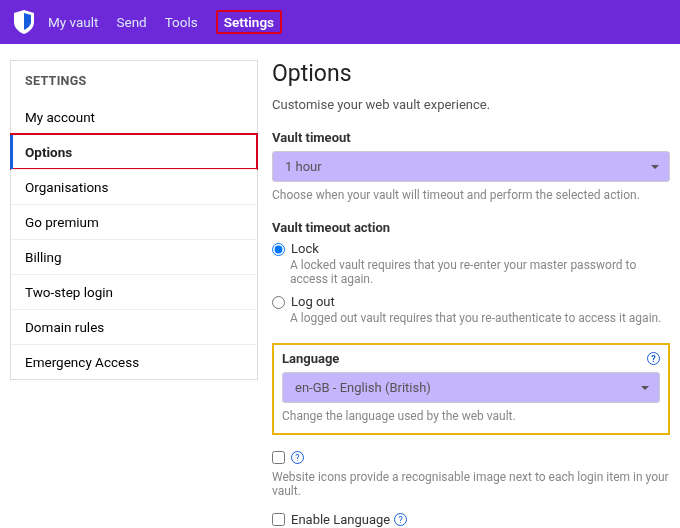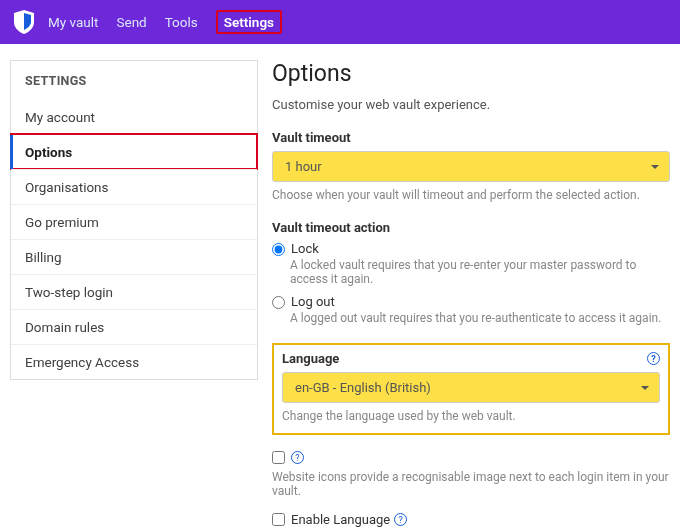--- a/index.html
+++ b/index.html
@@ -7,30 +7,30 @@
   .topnav { background: #6d28d9; color: #fff; height: 44px; display: flex; align-items: center; padding: 0 14px; }
   .logo { display: flex; align-items: center; margin-right: 14px; }
   .logo svg { display: block; }
   .navitem { color: #dbe6fa; margin-right: 18px; font-size: 13.5px; cursor: pointer; }
   .navitem.active { color: #fff; font-weight: 600; }
   .hl-red { border: 2px solid #d9001f; border-radius: 2px; padding: 2px 6px; }
   .page { display: flex; padding: 16px 10px 30px 10px; }
   .side { width: 248px; margin-right: 14px; }
   .side-title { border: 1px solid #ddd; border-bottom: none; padding: 12px 14px; font-weight: 700; color: #555; font-size: 12.5px; letter-spacing: .3px; }
   .side-list { border: 1px solid #ddd; border-top: none; }
-  .side-item { display: block; padding: 9px 14px; color: #404040; font-size: 13.5px; border-top: 1px solid #eee; cursor: pointer; position: relative; }
+  .side-item { display: block; padding: 9px 14px; color: #000000; font-size: 13.5px; border-top: 1px solid #eee; cursor: pointer; position: relative; }
   .side-item:first-child { border-top: none; }
   .side-item.selected { color: #222; font-weight: 700; }
   .side-item.selected::before { content: ""; position: absolute; left: -1px; top: 0; bottom: 0; width: 3px; background: #175ddc; }
   .side-item.hl { outline: 2px solid #d9001f; outline-offset: -1px; }
   .main { flex: 1; }
   h1 { font-size: 23px; font-weight: 400; color: #222; margin-bottom: 10px; }
   .sub { color: #555; font-size: 13px; margin-bottom: 18px; }
   .field-label { font-weight: 700; font-size: 13px; margin-bottom: 6px; display: flex; align-items: center; justify-content: space-between; }
-  .select { width: 100%; border: 1px solid #ccc; border-radius: 3px; background: #fde047; padding: 7px 26px 7px 12px; font-size: 13px; color: #555; position: relative; cursor: pointer; }
+  .select { width: 100%; border: 1px solid #ccc; border-radius: 3px; background: #c4b5fd; padding: 7px 26px 7px 12px; font-size: 13px; color: #555; position: relative; cursor: pointer; }
   .select::after { content: ""; position: absolute; right: 10px; top: 50%; margin-top: -2px; border: 4px solid transparent; border-top-color: #555; }
   .help { color: #888; font-size: 12px; margin-top: 6px; }
   .section { margin-bottom: 18px; }
   .radio-row { display: flex; align-items: flex-start; margin-bottom: 2px; }
   .radio-row input { margin-top: 2px; margin-right: 6px; }
   .radio-label { font-size: 13px; color: #333; }
   .radio-help { color: #888; font-size: 12px; margin-left: 18px; margin-bottom: 8px; }
   .lang-box { border: 2px solid #eab308; padding: 6px 8px 10px 8px; margin-bottom: 16px; }
   .check-row { display: flex; align-items: center; margin-bottom: 2px; }
   .check-row input { margin-right: 6px; }

